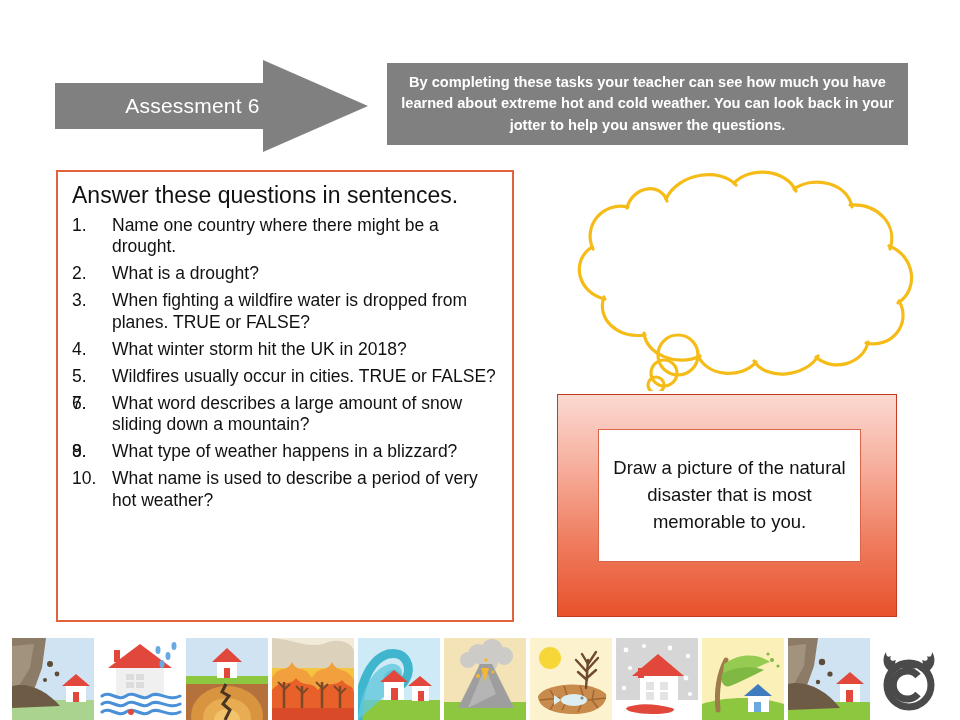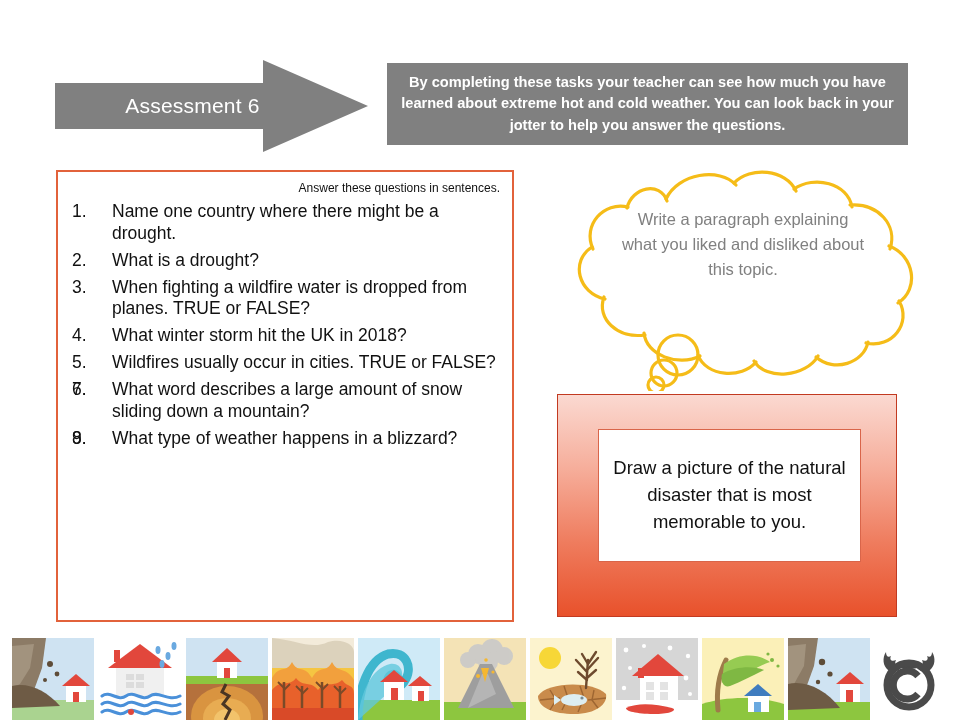--- a/index.html
+++ b/index.html
@@ -68,26 +68,25 @@
     left: 56px;
     top: 170px;
     width: 458px;
     height: 452px;
     border: 2.5px solid #E2623B;
     background: #ffffff;
     box-sizing: border-box;
     padding: 9px 12px 6px 12px;
   }
   #questions-intro {
-    font-size: 12px;
+    font-size: 23px;
     color: #111111;
     line-height: 1.25;
     margin-bottom: 5px;
     padding-left: 2px;
-    text-align: right;
   }
   #questions-list {
     list-style: none;
     margin: 0;
     padding: 0;
   }
   #questions-list li {
     position: relative;
     font-size: 17.5px;
     color: #111111;
@@ -224,20 +223,24 @@
     <li>
       <span class="q-num">7.</span>
       <span>What word describes a large amount of snow sliding down a mountain?</span>
     </li>
     <li>
       <span class="q-num">8.</span>
     </li>
     <li>
       <span class="q-num">9.</span>
       <span>What type of weather happens in a blizzard?</span>
+    </li>
+    <li>
+      <span class="q-num">10.</span>
+      <span>What name is used to describe a period of very hot weather?</span>
     </li>
   </ol>
 </div>
 
 <div id="thought-bubble">
   <svg viewBox="0 0 390 228">
     <g fill="none" stroke="#F5BC18" stroke-width="3.2" stroke-linecap="round">
       <path d="M118,36 C130,10 172,4 188,22"></path>
       <path d="M186,20 C202,3 238,6 248,28"></path>
       <path d="M246,26 C266,12 300,20 304,44"></path>
@@ -250,21 +253,20 @@
       <path d="M152,193 C130,204 98,192 96,170"></path>
       <path d="M97,172 C70,176 48,156 56,134"></path>
       <path d="M57,136 C30,130 22,98 44,84"></path>
       <path d="M45,86 C34,62 56,38 80,44"></path>
       <path d="M79,45 C84,24 112,18 119,38"></path>
       <circle cx="130" cy="192" r="20"></circle>
       <circle cx="116" cy="210" r="13"></circle>
       <circle cx="108" cy="222" r="8"></circle>
     </g>
   </svg>
-  <div id="thought-bubble-text">Write a paragraph explaining what you liked and disliked about this topic.</div>
 </div>
 
 <div id="draw-box">
   <div id="draw-box-inner">
     <div id="draw-box-text">Draw a picture of the natural disaster that is most memorable to you.</div>
   </div>
 </div>
 
 <div id="clipart-strip">
 

